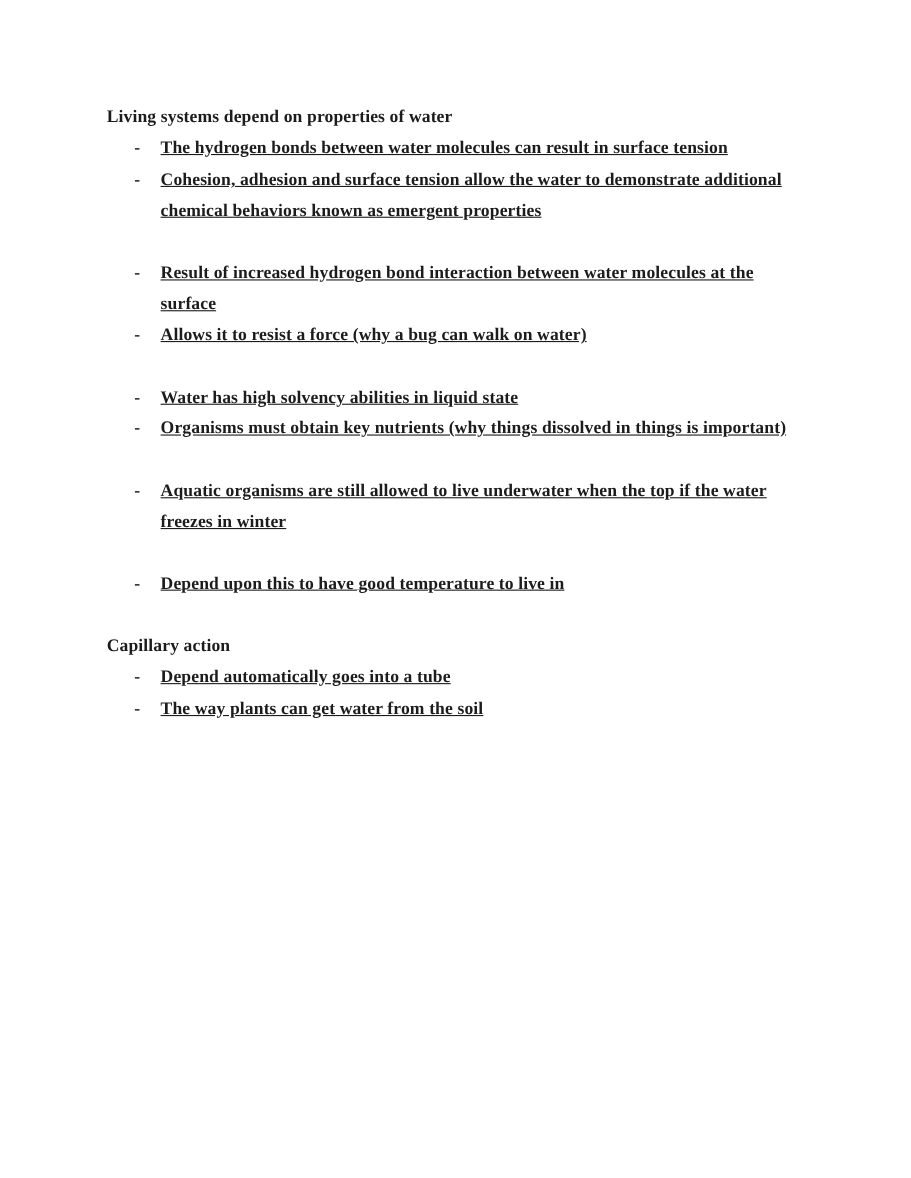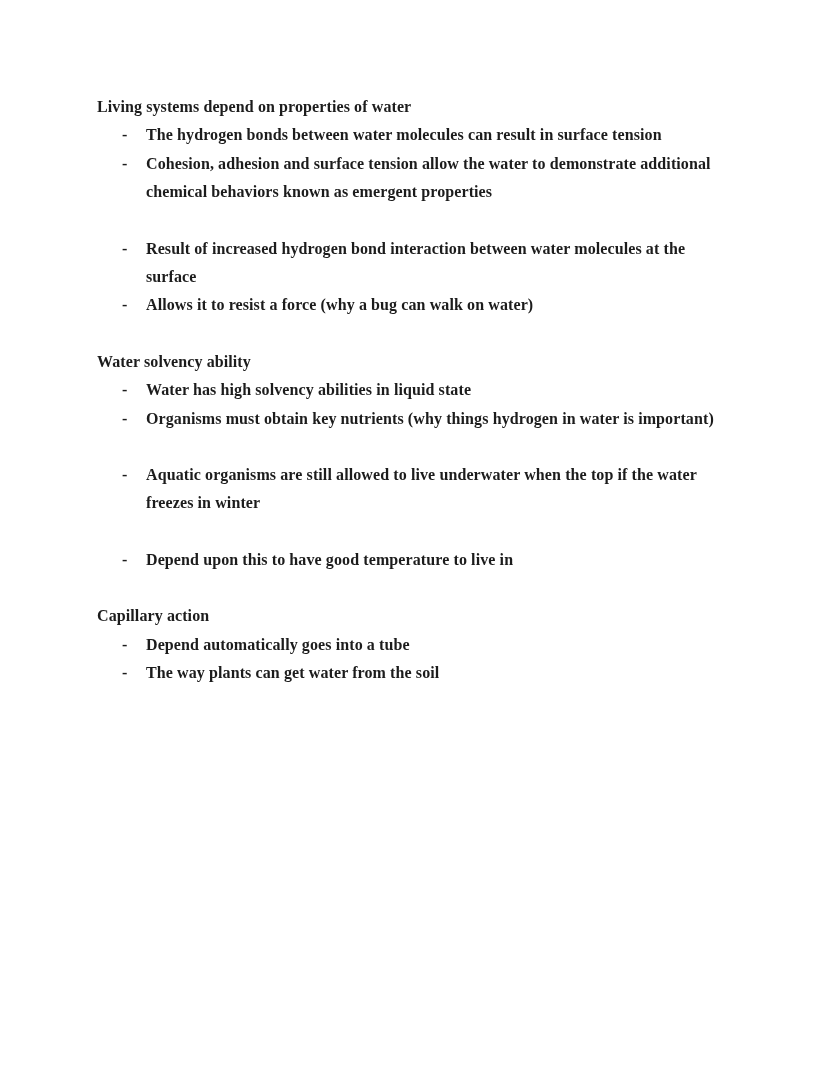--- a/index.html
+++ b/index.html
@@ -42,20 +42,21 @@
     letter-spacing: 0.1px;
   }
   .bullet-marker {
     box-sizing: border-box;
     padding-left: 25px;
     width: 49px;
     flex: 0 0 49px;
   }
   .bullet-text {
     flex: 1;
+    text-decoration: underline;
   }
 </style>
 </head>
 <body>
 
 <div class="page">
 
   <div class="section">
     <div class="heading">Living systems depend on properties of water</div>
     <ul class="bullets">
@@ -77,29 +78,28 @@
         <span class="bullet-text">Result of increased hydrogen bond interaction between water molecules at the surface</span>
       </li>
       <li class="bullet">
         <span class="bullet-marker">-</span>
         <span class="bullet-text">Allows it to resist a force (why a bug can walk on water)</span>
       </li>
     </ul>
   </div>
 
   <div class="section">
-    <div class="heading">Water solvency ability</div>
     <ul class="bullets">
       <li class="bullet">
         <span class="bullet-marker">-</span>
         <span class="bullet-text">Water has high solvency abilities in liquid state</span>
       </li>
       <li class="bullet">
         <span class="bullet-marker">-</span>
-        <span class="bullet-text">Organisms must obtain key nutrients (why things hydrogen in water is important)</span>
+        <span class="bullet-text">Organisms must obtain key nutrients (why things dissolved in things is important)</span>
       </li>
     </ul>
   </div>
 
   <div class="section">
     <ul class="bullets">
       <li class="bullet">
         <span class="bullet-marker">-</span>
         <span class="bullet-text">Aquatic organisms are still allowed to live underwater when the top if the water freezes in winter</span>
       </li>

